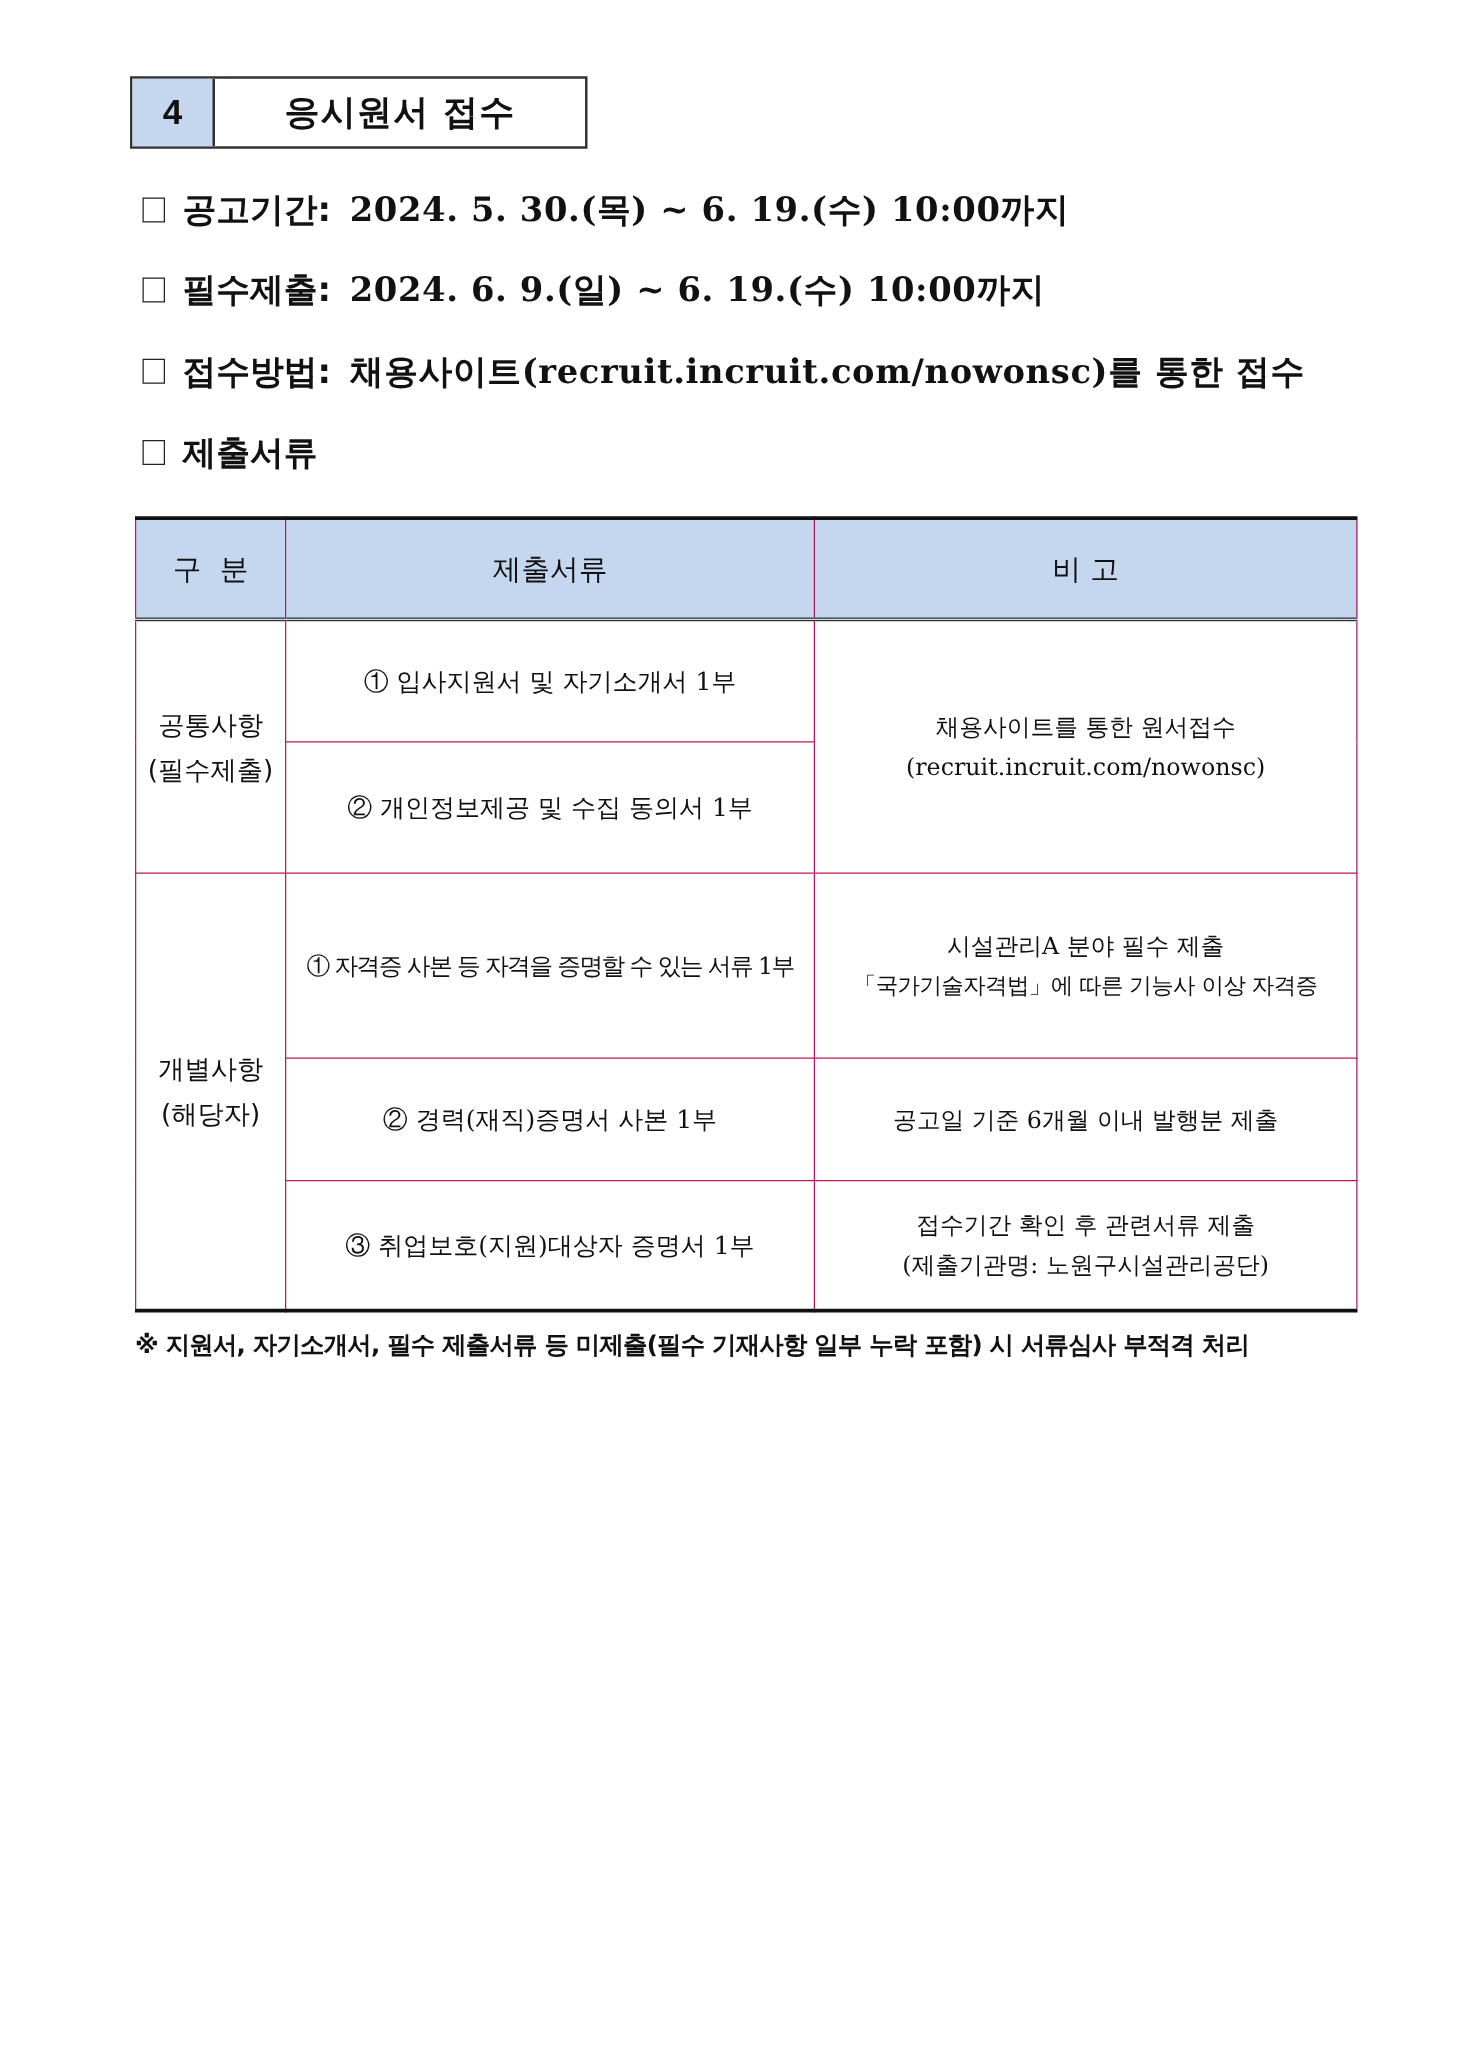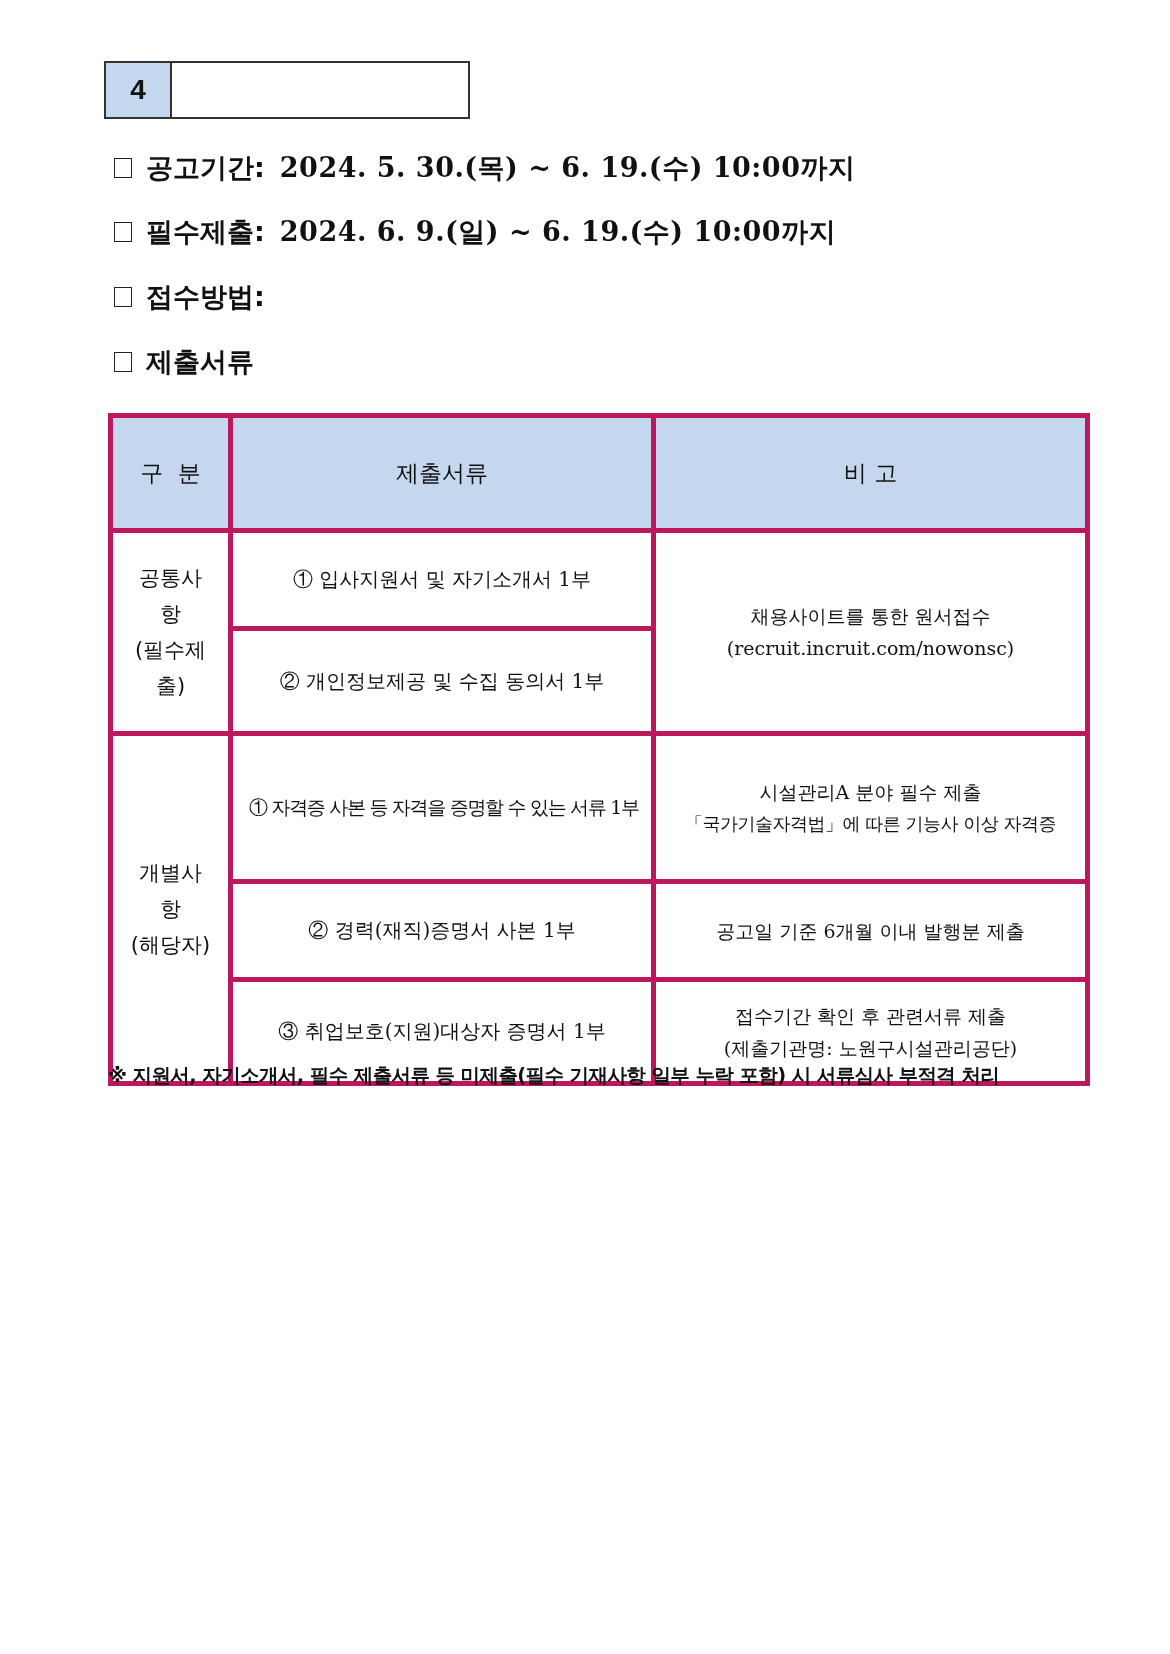--- a/index.html
+++ b/index.html
@@ -31,21 +31,21 @@
   }
   .bullet .label { font-family: "DejaVu Sans", sans-serif; font-weight: bold; }
   .bullet .value { margin-left: 15px; font-weight: bold; letter-spacing: 0.5px; }
 
   table.docs {
     position: absolute; left: 108px; top: 413px; width: 977px;
     border-collapse: collapse; table-layout: fixed;
     border-top: 3px solid #111; border-bottom: 3px solid #111;
   }
   table.docs th, table.docs td {
-    border: 5px solid #be185d; text-align: center; vertical-align: middle; padding: 16px;
+    border: 1px solid #be185d; text-align: center; vertical-align: middle; padding: 0;
   }
   table.docs th {
     background: #c5d7ee; height: 78px; font-weight: normal;
     font-family: "DejaVu Sans", sans-serif; font-size: 23px;
     border-bottom: 3px double #333;
   }
   td.cat { font-family: "DejaVu Sans", sans-serif; font-size: 21px; line-height: 36px; }
   td.doc { text-align: left; padding-left: 14px; font-size: 20px; white-space: nowrap; }
   td.doc.tight { font-size: 19px; letter-spacing: -1.3px; margin-top: 32px; }
   td.note { font-size: 19px; line-height: 32px; }
@@ -53,35 +53,37 @@
     position: absolute; left: 108px; top: 1062px; width: 980px;
     font-family: "DejaVu Sans", sans-serif; font-weight: bold; font-size: 19.5px;
     letter-spacing: -0.6px; white-space: nowrap;
   }
 </style>
 </head>
 <body>
 
 <div class="title-box">
   <div class="title-num">4</div>
+  <div class="title-text">응시원서 접수</div>
 </div>
 
 <div class="bullet" style="top:150px">
   <span class="checkbox"></span>
   <span class="label">공고기간:</span>
   <span class="value">2024. 5. 30.(목) ~ 6. 19.(수) 10:00까지</span>
 </div>
 <div class="bullet" style="top:214px">
   <span class="checkbox"></span>
   <span class="label">필수제출:</span>
   <span class="value">2024. 6.  9.(일) ~ 6. 19.(수) 10:00까지</span>
 </div>
 <div class="bullet" style="top:279px">
   <span class="checkbox"></span>
   <span class="label">접수방법:</span>
+  <span class="value">채용사이트(recruit.incruit.com/nowonsc)를 통한 접수</span>
 </div>
 <div class="bullet" style="top:344px">
   <span class="checkbox"></span>
   <span class="label">제출서류</span>
 </div>
 
 <table class="docs">
   <colgroup>
     <col style="width:120px">
     <col style="width:423px">

